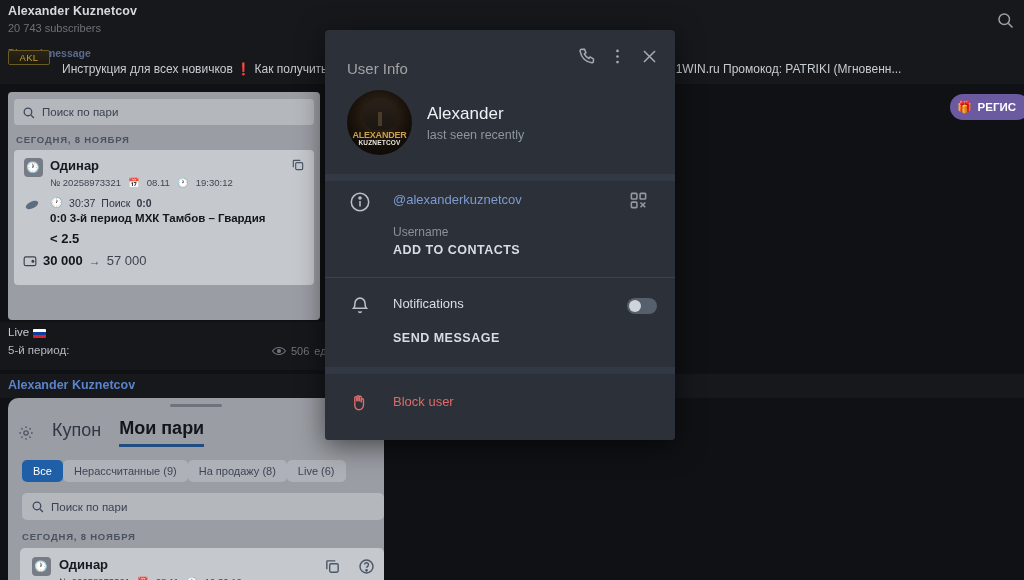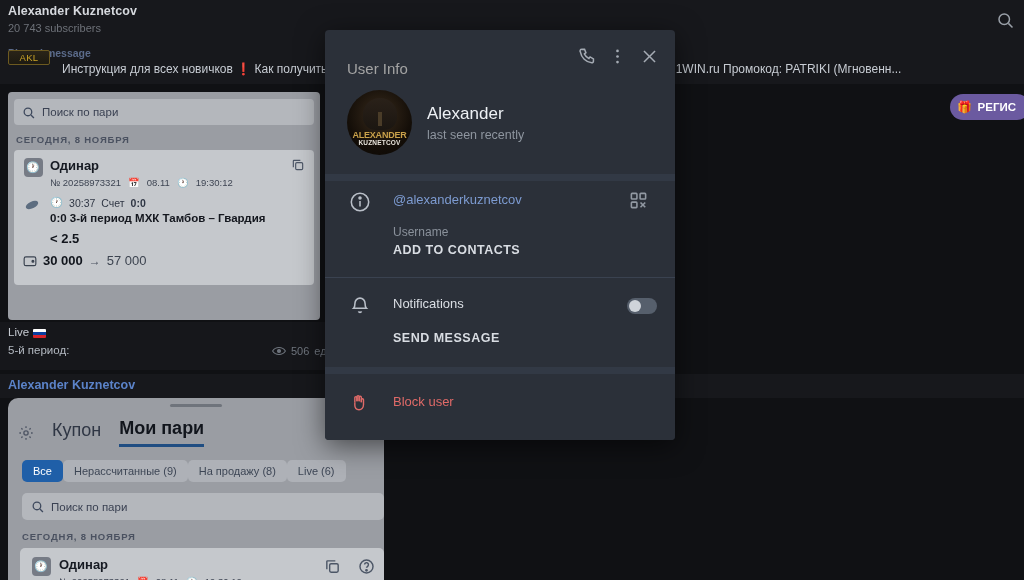--- a/index.html
+++ b/index.html
@@ -233,21 +233,21 @@
       </div>
 
       <div class="ev-ico">
         <svg viewBox="0 0 24 20" width="16" height="14">
             <ellipse cx="12" cy="10" rx="10" ry="5" transform="rotate(-25 12 10)" fill="#5d6d80"></ellipse>
           </svg>
       </div>
       <div class="bet-line1">
         <span>🕐</span>
         <span>30:37</span>
-        <span>Счет</span>
+        <span>Поиск</span>
         <b>0:0</b>
       </div>
       <div class="bet-line2">0:0 3-й период МХК Тамбов – Гвардия</div>
       <div class="bet-line3">&lt; 2.5</div>
 
       <div class="amount-row">
         <span>
           <svg viewBox="0 0 24 24" fill="none" stroke="#3b4350" stroke-width="2" width="14" height="14">
             <rect x="2" y="5" width="20" height="15" rx="3"></rect>
               <circle cx="17" cy="12.5" r="1.6" fill="#3b4350"></circle>

